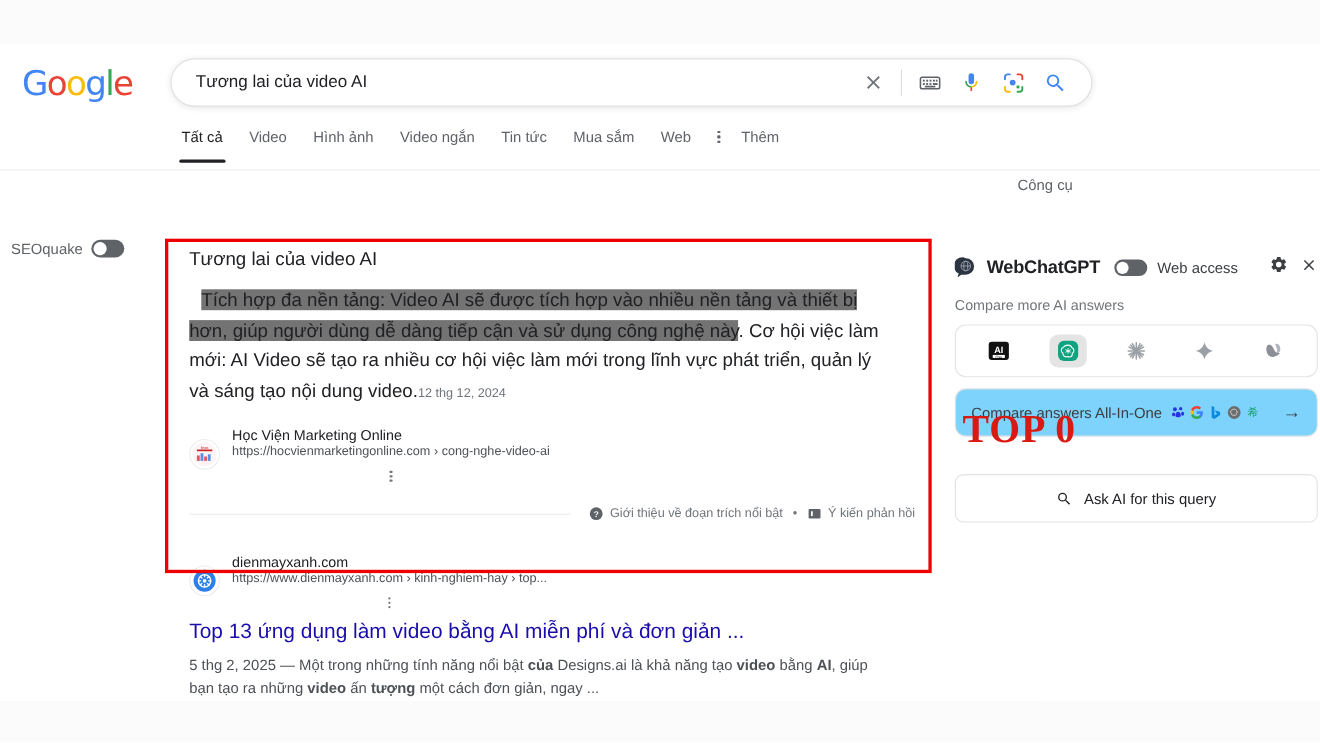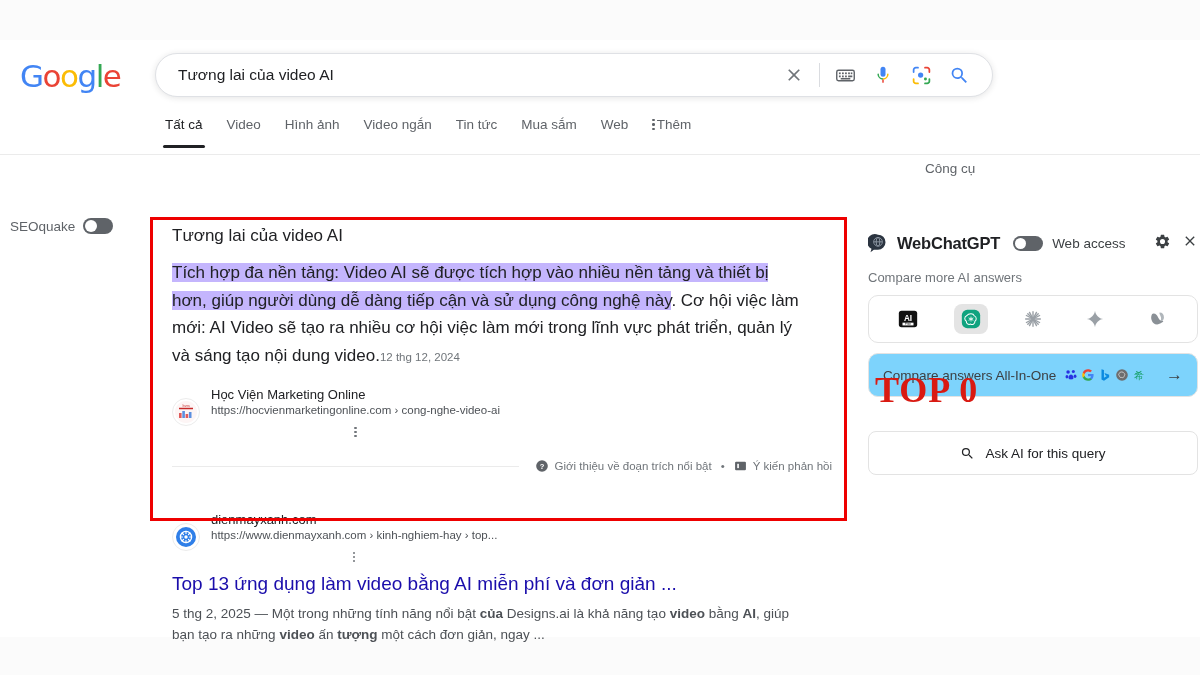--- a/index.html
+++ b/index.html
@@ -124,21 +124,21 @@
     position: absolute;
     left: -2px; right: -2px;
     bottom: -16px;
     height: 3px;
     background: #202124;
     border-radius: 2px;
   }
   .tab-more {
     display: flex;
     align-items: center;
-    gap: 2px;
+    gap: 19px;
   }
   .dots-v {
     display: inline-flex;
     flex-direction: column;
     gap: 2px;
     align-items: center;
   }
   .dots-v i {
     width: 2.5px; height: 2.5px;
     background: #5f6368;
@@ -202,21 +202,22 @@
     color: #202124;
     margin-bottom: 13px;
   }
   .fs-body {
     font-size: 17px;
     line-height: 27.5px;
     color: #202124;
     max-width: 628px;
   }
   .hl {
-    background: #c4b5fd;
+    background: #737373;
+    margin-left: 11px;
   }
   .fs-date {
     font-size: 11.5px;
     color: #70757a;
     margin-left: 0;
   }
   .src-row {
     display: flex;
     align-items: center;
     gap: 11px;
@@ -284,21 +285,21 @@
     font-size: 11.5px;
     color: #70757a;
     cursor: pointer;
   }
   .fs-sep {
     color: #70757a;
     font-size: 11.5px;
     margin: 0 9px;
   }
 
-  .result2 { margin-top: 39px; }
+  .result2 { margin-top: 29px; }
   .snippet {
     font-size: 13.5px;
     line-height: 21px;
     color: #4d5156;
     margin-top: 6px;
     max-width: 628px;
   }
   .snippet b { font-weight: 700; color: #4d5156; }
 
   

